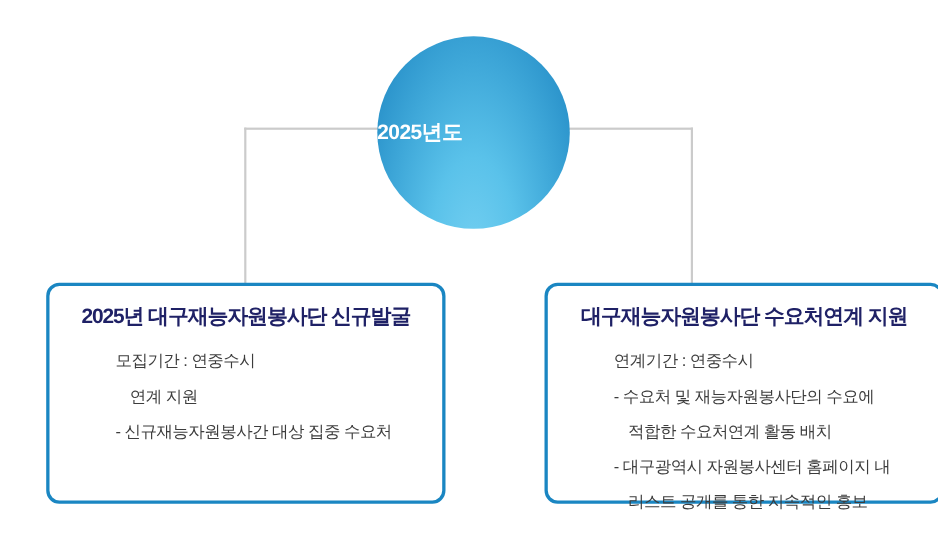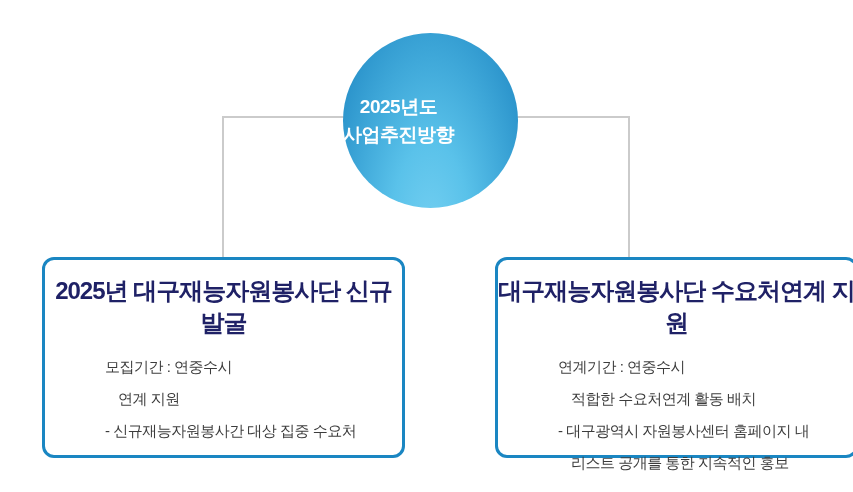--- a/index.html
+++ b/index.html
@@ -50,21 +50,21 @@
     border-radius: 12px;
     z-index: 2;
   }
   .box-left  { left: 42px; }
   .box-right { left: 447px; margin-left: 48px; }
 
   .box-title {
     margin-top: 15px;
     text-align: center;
     font-weight: bold;
-    font-size: 24px;
+    font-size: 19px;
     color: #1f2166;
     letter-spacing: -1px;
   }
 
   .box-body {
     margin-top: 12px;
     padding-left: 60px;
     padding-right: 10px;
     font-size: 15px;
     color: #3c3c3c;
@@ -78,36 +78,36 @@
 
 <div class="canvas">
 
   <div class="connector h-line"></div>
   <div class="connector v-line v-left"></div>
   <div class="connector v-line v-right"></div>
 
   <div class="circle">
     <div>
       <span>2025년도</span><br>
-      <span>사업추진방향</span>
     </div>
   </div>
 
   <div class="box box-left">
     <div class="box-title">2025년 대구재능자원봉사단 신규발굴</div>
     <div class="box-body">
       <div class="line">모집기간 : 연중수시</div>
       <div class="line indent">연계 지원</div>
       <div class="line">- 신규재능자원봉사간 대상 집중 수요처</div>
     </div>
   </div>
 
   <div class="box box-right">
     <div class="box-title">대구재능자원봉사단 수요처연계 지원</div>
     <div class="box-body">
       <div class="line">연계기간 : 연중수시</div>
+      <div class="line">- 수요처 및 재능자원봉사단의 수요에</div>
       <div class="line indent">적합한 수요처연계 활동 배치</div>
       <div class="line">- 대구광역시 자원봉사센터 홈페이지 내</div>
       <div class="line indent">리스트 공개를 통한 지속적인 홍보</div>
     </div>
   </div>
 
 </div>
 
 </body></html>

